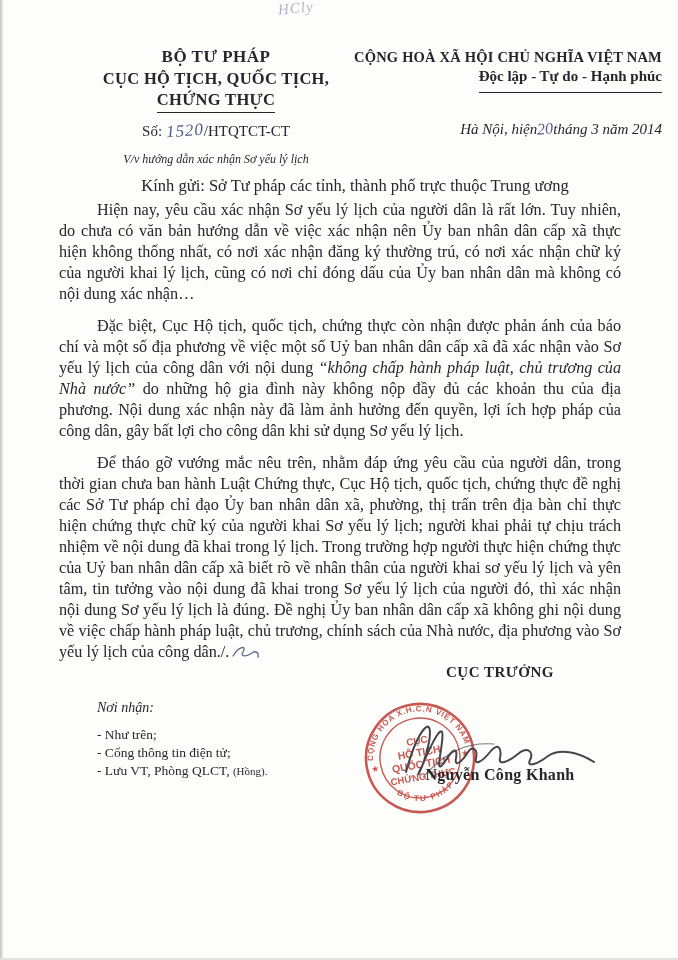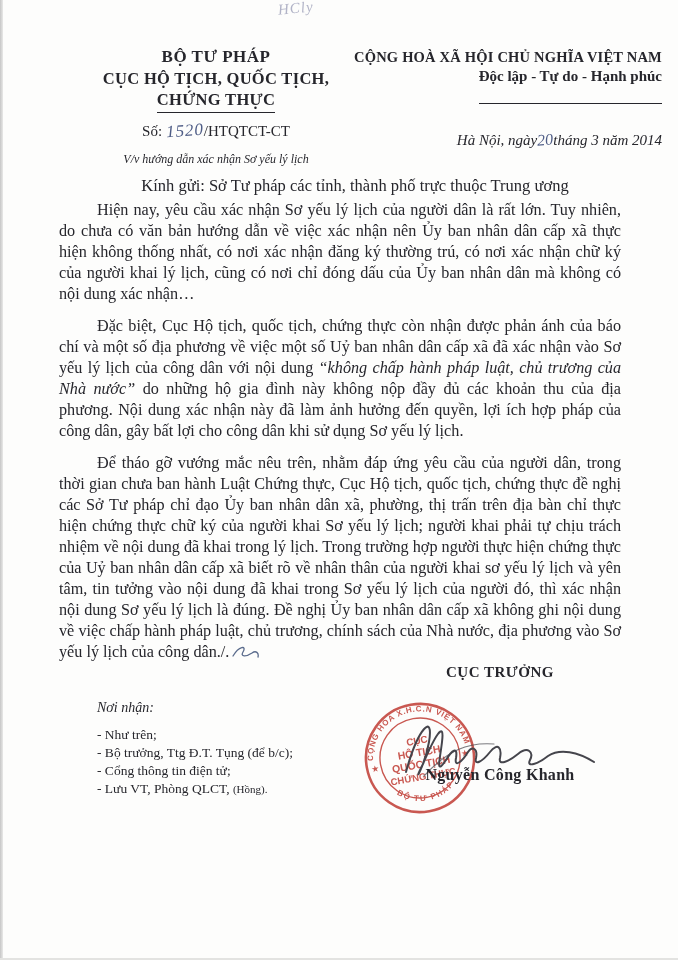--- a/index.html
+++ b/index.html
@@ -31,21 +31,21 @@
   .org-parent{font-size:17px;font-weight:bold;letter-spacing:.5px;}
   .org-name{font-size:16.5px;font-weight:bold;letter-spacing:.3px;}
   .org-name-underline{display:inline-block;border-bottom:1.6px solid #26262c;padding-bottom:2px;}
   .doc-number{margin-top:7px;font-size:15px;}
   .doc-number .hand{font-size:17px;transform:rotate(-4deg);display:inline-block;letter-spacing:1px;}
   .doc-subject{margin-top:10px;font-size:12px;font-style:italic;}
 
   .hdr-right{position:absolute;left:352px;top:48px;width:310px;text-align:right;line-height:1.3;}
   .motto1{font-size:14.5px;font-weight:bold;letter-spacing:.2px;}
   .motto2{font-size:15px;font-weight:bold;}
-  .motto2 .org-name-underline{padding-bottom:17px;}
+  .motto2 .org-name-underline{padding-bottom:6px;}
   .date-line{margin-top:26px;font-size:15px;font-style:italic;}
   .date-line .hand{font-size:16px;display:inline-block;transform:rotate(-5deg);}
 
   .recipient{
     position:absolute;left:16px;top:176px;width:100%;
     text-align:center;font-size:16.5px;
   }
 
   .body-text{position:absolute;left:59px;top:200px;width:562px;}
   .body-text p{
@@ -87,39 +87,38 @@
       <span>Số:</span>
       <span class="hand">1520</span><span>/HTQTCT-CT</span>
     </div>
     <div class="doc-subject">V/v hướng dẫn xác nhận Sơ yếu lý lịch</div>
   </div>
 
   <div class="hdr-right">
     <div class="motto1">CỘNG HOÀ XÃ HỘI CHỦ NGHĨA VIỆT NAM</div>
     <div class="motto2"><span class="org-name-underline">Độc lập - Tự do - Hạnh phúc</span></div>
     <div class="date-line">
-      <span>Hà Nội, ngày</span><span class="hand">20</span><span>tháng 3 năm 2014</span>
+      <span>Hà Nội, hiện</span><span class="hand">20</span><span>tháng 3 năm 2014</span>
     </div>
   </div>
 
   <div class="recipient">Kính gửi: Sở Tư pháp các tỉnh, thành phố trực thuộc Trung ương</div>
 
   <div class="body-text">
     <p>Hiện nay, yêu cầu xác nhận Sơ yếu lý lịch của người dân là rất lớn. Tuy nhiên, do chưa có văn bản hướng dẫn về việc xác nhận nên Ủy ban nhân dân cấp xã thực hiện không thống nhất, có nơi xác nhận đăng ký thường trú, có nơi xác nhận chữ ký của người khai lý lịch, cũng có nơi chỉ đóng dấu của Ủy ban nhân dân mà không có nội dung xác nhận…</p>
     <p><span>Đặc biệt, Cục Hộ tịch, quốc tịch, chứng thực còn nhận được phản ánh của báo chí và một số địa phương về việc một số Uỷ ban nhân dân cấp xã đã xác nhận vào Sơ yếu lý lịch của công dân với nội dung </span><span class="quote">“không chấp hành pháp luật, chủ trương của Nhà nước”</span><span> do những hộ gia đình này không nộp đầy đủ các khoản thu của địa phương. Nội dung xác nhận này đã làm ảnh hưởng đến quyền, lợi ích hợp pháp của công dân, gây bất lợi cho công dân khi sử dụng Sơ yếu lý lịch.</span></p>
     <p><span>Để tháo gỡ vướng mắc nêu trên, nhằm đáp ứng yêu cầu của người dân, trong thời gian chưa ban hành Luật Chứng thực, Cục Hộ tịch, quốc tịch, chứng thực đề nghị các Sở Tư pháp chỉ đạo Ủy ban nhân dân xã, phường, thị trấn trên địa bàn chỉ thực hiện chứng thực chữ ký của người khai Sơ yếu lý lịch; người khai phải tự chịu trách nhiệm về nội dung đã khai trong lý lịch. Trong trường hợp người thực hiện chứng thực của Uỷ ban nhân dân cấp xã biết rõ về nhân thân của người khai sơ yếu lý lịch và yên tâm, tin tưởng vào nội dung đã khai trong Sơ yếu lý lịch của người đó, thì xác nhận nội dung Sơ yếu lý lịch là đúng. Đề nghị Ủy ban nhân dân cấp xã không ghi nội dung về việc chấp hành pháp luật, chủ trương, chính sách của Nhà nước, địa phương vào Sơ yếu lý lịch của công dân./.</span><svg class="end-squiggle" width="30" height="16" viewBox="0 0 30 16">
           <path d="M 2,12 C 8,2 16,1 12,8 C 9,13 15,13 21,9 C 25,6 28,9 27,13" fill="none" stroke="#5a6b8c" stroke-width="1.3" stroke-linecap="round"></path>
         </svg></p>
   </div>
 
   <div class="recipients-block">
     <div class="recipients-label">Nơi nhận:</div>
     <div class="recipients-list">
       <div>- Như trên;</div>
-      <div>- Bộ trưởng, Ttg Đ.T. Tụng (để b/c);</div>
       <div>- Cổng thông tin điện tử;</div>
       <div><span>- Lưu VT, Phòng QLCT, </span><span class="small-note">(Hồng).</span></div>
     </div>
   </div>
 
   <svg class="stamp" viewBox="0 0 120 120">
     <g transform="rotate(-10 60 60)" opacity="0.88">
       <circle cx="60" cy="60" r="54" fill="none" stroke="#c2423a" stroke-width="2.6"></circle>
       <circle cx="60" cy="60" r="40" fill="none" stroke="#c2423a" stroke-width="1.4"></circle>
       <defs>

